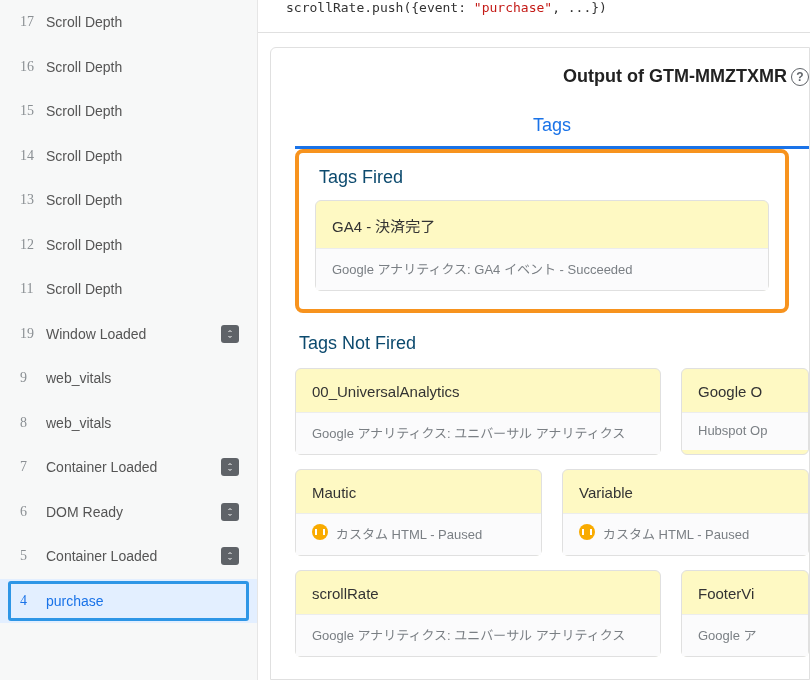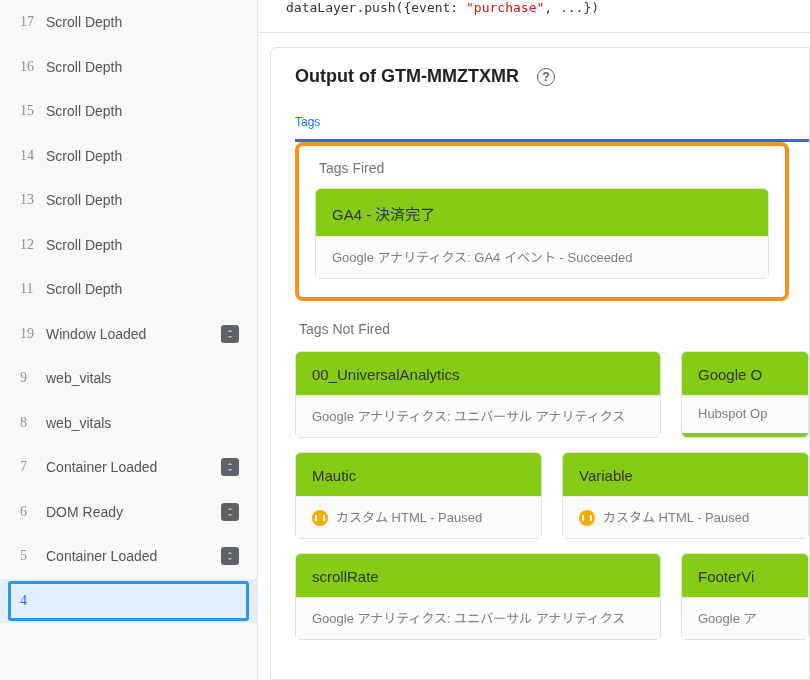--- a/index.html
+++ b/index.html
@@ -18,34 +18,34 @@
   .event-item.selected .event-name, .event-item.selected .event-seq { color: #1a73e8; }
   .event-item.selected::before { content: ""; position: absolute; inset: 2px 8px 2px 8px; border: 3px solid #2e96e6; border-radius: 3px; pointer-events: none; }
 
   
   .main { flex: 1; display: flex; flex-direction: column; }
   .codebar { height: 18px; padding: 0 0 6px 28px; font-family: Menlo, Consolas, monospace; font-size: 13px; color: #333; border-bottom: 1px solid #fff; }
   .codebar .str { color: #c41a16; }
   .codebar-wrap { border-bottom: 1px solid #e0e0e0; padding-bottom: 14px; margin-bottom: 14px; }
 
   .panel { margin: 0 0 0 12px; border: 1px solid #e0e0e0; border-radius: 6px 0 0 0; padding: 18px 0 0 24px; flex: 1; overflow: hidden; }
-  .panel-title { font-size: 18px; color: #222; display: flex; align-items: center; gap: 18px; }
+  .panel-title { font-size: 18px; color: #222; display: flex; align-items: center; gap: 4px; justify-content: flex-end; }
   .help-ic { width: 18px; height: 18px; border: 1.5px solid #5f6368; border-radius: 50%; display: inline-flex; align-items: center; justify-content: center; font-size: 12px; color: #5f6368; }
 
   .tabs { display: flex; margin-top: 18px; border-bottom: 1px solid #e0e0e0; }
-  .tab { flex: 1; text-align: left; padding: 10px 0; font-size: 12px; color: #5f6368; cursor: pointer; }
+  .tab { flex: 1; text-align: center; padding: 10px 0; font-size: 18px; color: #5f6368; cursor: pointer; }
   .tab.active { color: #1a73e8; border-bottom: 3px solid #1a73e8; margin-bottom: -1px; }
 
-  .section-label { font-size: 14px; color: #737373; margin: 20px 0 12px 4px; }
+  .section-label { font-size: 18px; color: #0c4a6e; margin: 20px 0 12px 4px; }
 
   .fired-box { border: 4px solid #f7931e; border-radius: 8px; padding: 14px 16px 18px 16px; margin-right: 20px; }
 
-  .tag-card { border: 1px solid #e0e0e0; border-radius: 6px; background: #84cc16; margin-bottom: 0; cursor: pointer; }
+  .tag-card { border: 1px solid #e0e0e0; border-radius: 6px; background: #fef9c3; margin-bottom: 0; cursor: pointer; }
   .tag-card .tag-name { padding: 14px 16px 12px 16px; font-size: 15px; color: #333; }
-  .tag-card .tag-meta { padding: 10px 16px 12px 16px; font-size: 13px; color: #7a7f84; background: #fbfbfc; border-top: 1px solid #eceded; display: flex; align-items: flex-end; gap: 8px; }
+  .tag-card .tag-meta { padding: 10px 16px 12px 16px; font-size: 13px; color: #7a7f84; background: #fbfbfc; border-top: 1px solid #eceded; display: flex; align-items: flex-start; gap: 8px; }
   .pause-ic { width: 16px; height: 16px; border-radius: 50%; background: #f9ab00; display: inline-flex; align-items: center; justify-content: center; }
   .pause-ic::before { content: ""; display: block; width: 6px; height: 6px; border-left: 2px solid #fff; border-right: 2px solid #fff; }
 
   .card-row { display: flex; gap: 20px; margin-right: 0; }
   .card-row .tag-card { flex: 1; min-width: 0; }
   .card-row.wide .tag-card:first-child { flex: 2.05; }
   .card-row.wide .tag-card:last-child  { flex: 0 0 128px; }
 
   .card-row + .card-row, .card-row { margin-top: 14px; border-radius: 21px; }
   .nf-area { padding-right: 0; }
@@ -129,28 +129,29 @@
         <span class="event-name">Container Loaded</span>
         <span class="event-icon">
           <svg viewBox="0 0 24 24">
             <path d="M8 7l4-4 4 4H8zm0 10h8l-4 4-4-4zM5 9h14v6H5z" fill="#fff" opacity="0"></path>
             <path d="M9 8l3-3 3 3M9 16l3 3 3-3" stroke="#fff" stroke-width="2" fill="none"></path>
           </svg>
         </span>
       </div>
       <div class="event-item selected">
         <span class="event-seq">4</span>
+        <span class="event-name">purchase</span>
       </div>
     </aside>
 
   <section class="main">
 
     <div class="codebar-wrap">
       <div class="codebar">
-        <span>dataLayer.push({event: </span><span class="str">"purchase"</span><span>, ...})</span>
+        <span>scrollRate.push({event: </span><span class="str">"purchase"</span><span>, ...})</span>
       </div>
     </div>
 
     <div class="panel">
       <h2 class="panel-title">
         <span>Output of GTM-MMZTXMR</span>
         <span class="help-ic">?</span>
       </h2>
 
       <nav class="tabs">

